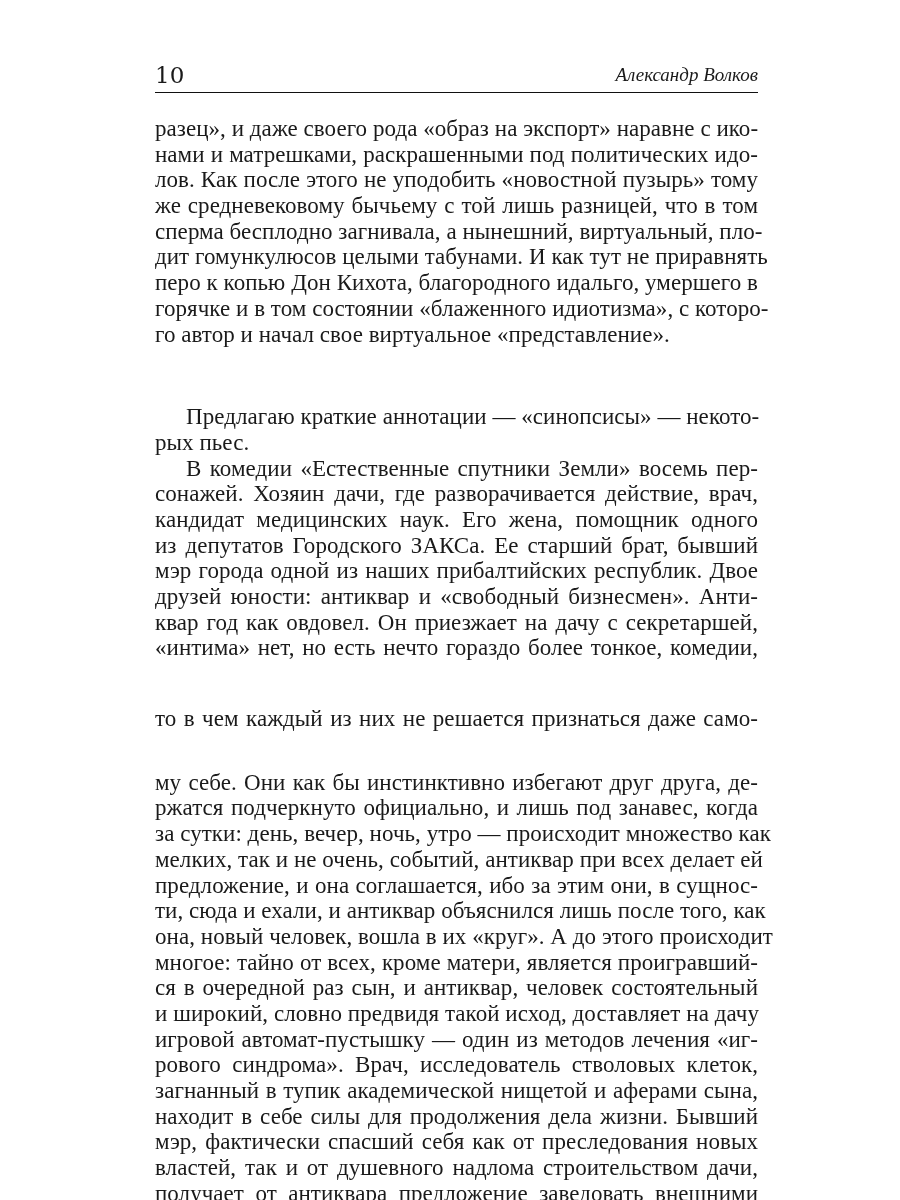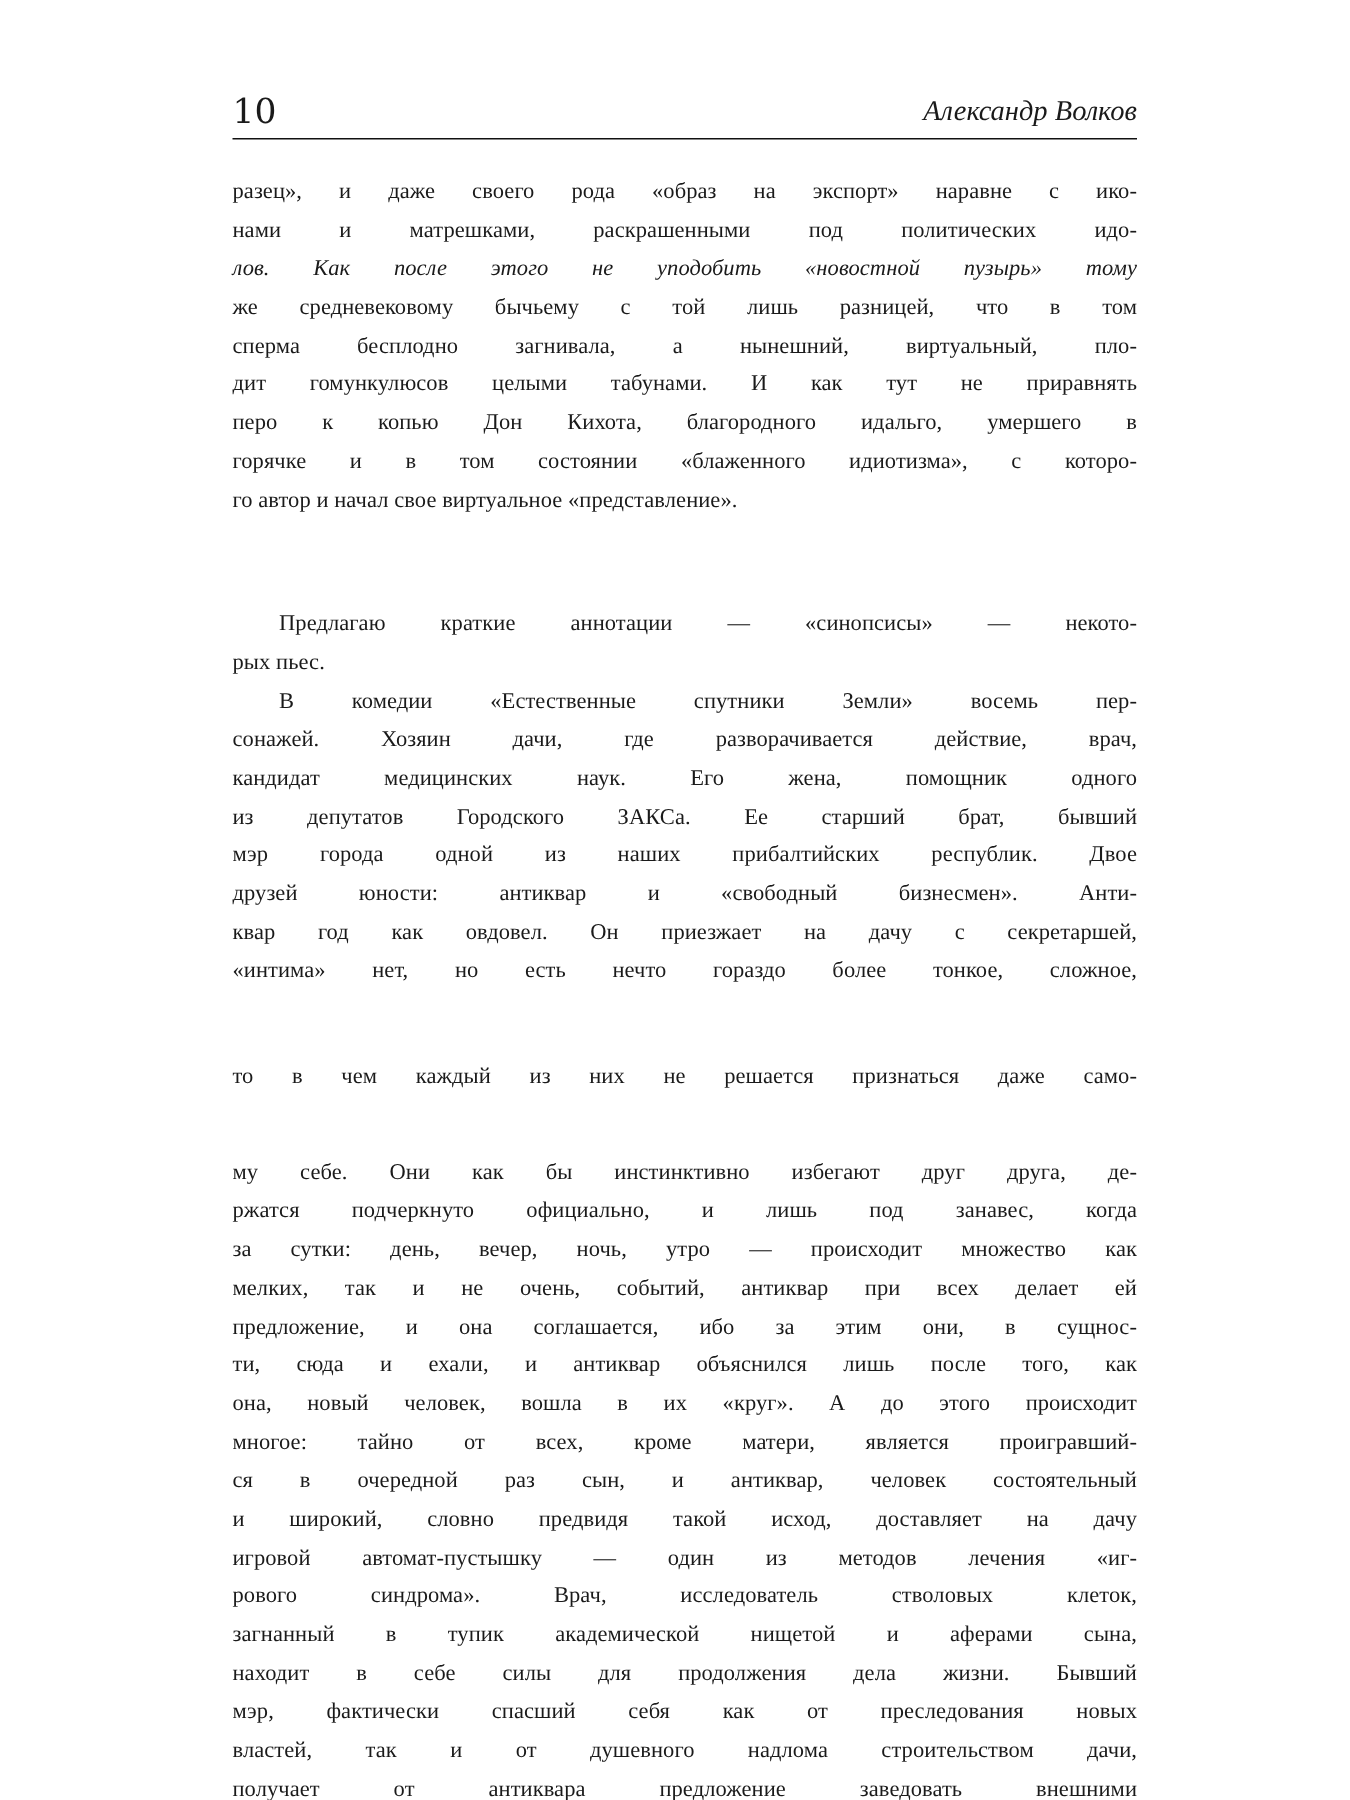--- a/index.html
+++ b/index.html
@@ -7,21 +7,21 @@
     width: 900px; height: 1200px; background: #ffffff; position: relative; overflow: hidden;
     font-family: "DejaVu Serif", "Liberation Serif", serif; color: #1a1a1a;
   }
   .page { position: absolute; left: 155px; top: 0; width: 603px; height: 1200px; }
   .header { position: absolute; left: 0; top: 62px; width: 603px; height: 30px; }
   .page-num { position: absolute; left: 0; top: 0; font-size: 23px; line-height: 26px; }
   .running-head { position: absolute; right: 0; top: 0; font-style: italic; font-size: 19px; line-height: 26px; font-family: "Liberation Serif", serif; }
   .rule { position: absolute; left: 0; top: 92px; width: 603px; height: 0; border-top: 1.6px solid #111; }
   .body { position: absolute; left: 0; top: 116px; width: 603px; }
   .line {
-    display: block; height: 25.7px; line-height: 25.7px; font-size: 15px;
+    display: block; height: 25.7px; line-height: 25.7px; font-size: 23px;
     font-family: "Liberation Serif", serif; white-space: nowrap;
     text-align: justify; text-align-last: justify; letter-spacing: 0.05px;
   }
   .line.last { text-align-last: left; }
   .line.indent { padding-left: 31px; }
   .gap { height: 21px; }
 </style>
 </head>
 <body>
 
@@ -30,21 +30,21 @@
     <span class="page-num">10</span>
     <span class="running-head">Александр Волков</span>
   </div>
   <div class="rule"></div>
 
   <div class="body">
 
     <div>
       <span class="line" style="white-space: nowrap;">разец», и даже своего рода «образ на экспорт» наравне с ико-</span>
       <span class="line" style="white-space: nowrap;">нами и матрешками, раскрашенными под политических идо-</span>
-      <span class="line" style="white-space: nowrap; font-style: italic;">лов. Как после этого не уподобить «новостной пузырь» тому</span>
+      <span class="line" style="white-space: nowrap;">лов. Как после этого не уподобить «новостной пузырь» тому</span>
       <span class="line" style="white-space: nowrap;">же средневековому бычьему с той лишь разницей, что в том</span>
       <span class="line" style="white-space: nowrap;">сперма бесплодно загнивала, а нынешний, виртуальный, пло-</span>
       <span class="line" style="white-space: nowrap;">дит гомункулюсов целыми табунами. И как тут не приравнять</span>
       <span class="line" style="white-space: nowrap;">перо к копью Дон Кихота, благородного идальго, умершего в</span>
       <span class="line" style="white-space: nowrap;">горячке и в том состоянии «блаженного идиотизма», с которо-</span>
       <span class="line last" style="white-space: nowrap;">го автор и начал свое виртуальное «представление».</span>
     </div>
 
     <div class="gap"></div>
 
@@ -54,21 +54,21 @@
     </div>
 
     <div>
       <span class="line indent" style="white-space: nowrap;">В комедии «Естественные спутники Земли» восемь пер-</span>
       <span class="line" style="white-space: nowrap;">сонажей. Хозяин дачи, где разворачивается действие, врач,</span>
       <span class="line" style="white-space: nowrap;">кандидат медицинских наук. Его жена, помощник одного</span>
       <span class="line" style="white-space: nowrap;">из депутатов Городского ЗАКСа. Ее старший брат, бывший</span>
       <span class="line" style="white-space: nowrap;">мэр города одной из наших прибалтийских республик. Двое</span>
       <span class="line" style="white-space: nowrap;">друзей юности: антиквар и «свободный бизнесмен». Анти-</span>
       <span class="line" style="white-space: nowrap;">квар год как овдовел. Он приезжает на дачу с секретаршей,</span>
-      <span class="line" style="white-space: nowrap;">«интима» нет, но есть нечто гораздо более тонкое, сложное,</span>
+      <span class="line" style="white-space: nowrap;">«интима» нет, но есть нечто гораздо более тонкое, комедии,</span>
       <span class="line" style="white-space: nowrap; margin-top: 45px;">то в чем каждый из них не решается признаться даже само-</span>
       <span class="line" style="white-space: nowrap; margin-top: 38px;">му себе. Они как бы инстинктивно избегают друг друга, де-</span>
       <span class="line" style="white-space: nowrap;">ржатся подчеркнуто официально, и лишь под занавес, когда</span>
       <span class="line" style="white-space: nowrap;">за сутки: день, вечер, ночь, утро — происходит множество как</span>
       <span class="line" style="white-space: nowrap;">мелких, так и не очень, событий, антиквар при всех делает ей</span>
       <span class="line" style="white-space: nowrap;">предложение, и она соглашается, ибо за этим они, в сущнос-</span>
       <span class="line" style="white-space: nowrap;">ти, сюда и ехали, и антиквар объяснился лишь после того, как</span>
       <span class="line" style="white-space: nowrap;">она, новый человек, вошла в их «круг». А до этого происходит</span>
       <span class="line" style="white-space: nowrap;">многое: тайно от всех, кроме матери, является проигравший-</span>
       <span class="line" style="white-space: nowrap;">ся в очередной раз сын, и антиквар, человек состоятельный</span>

